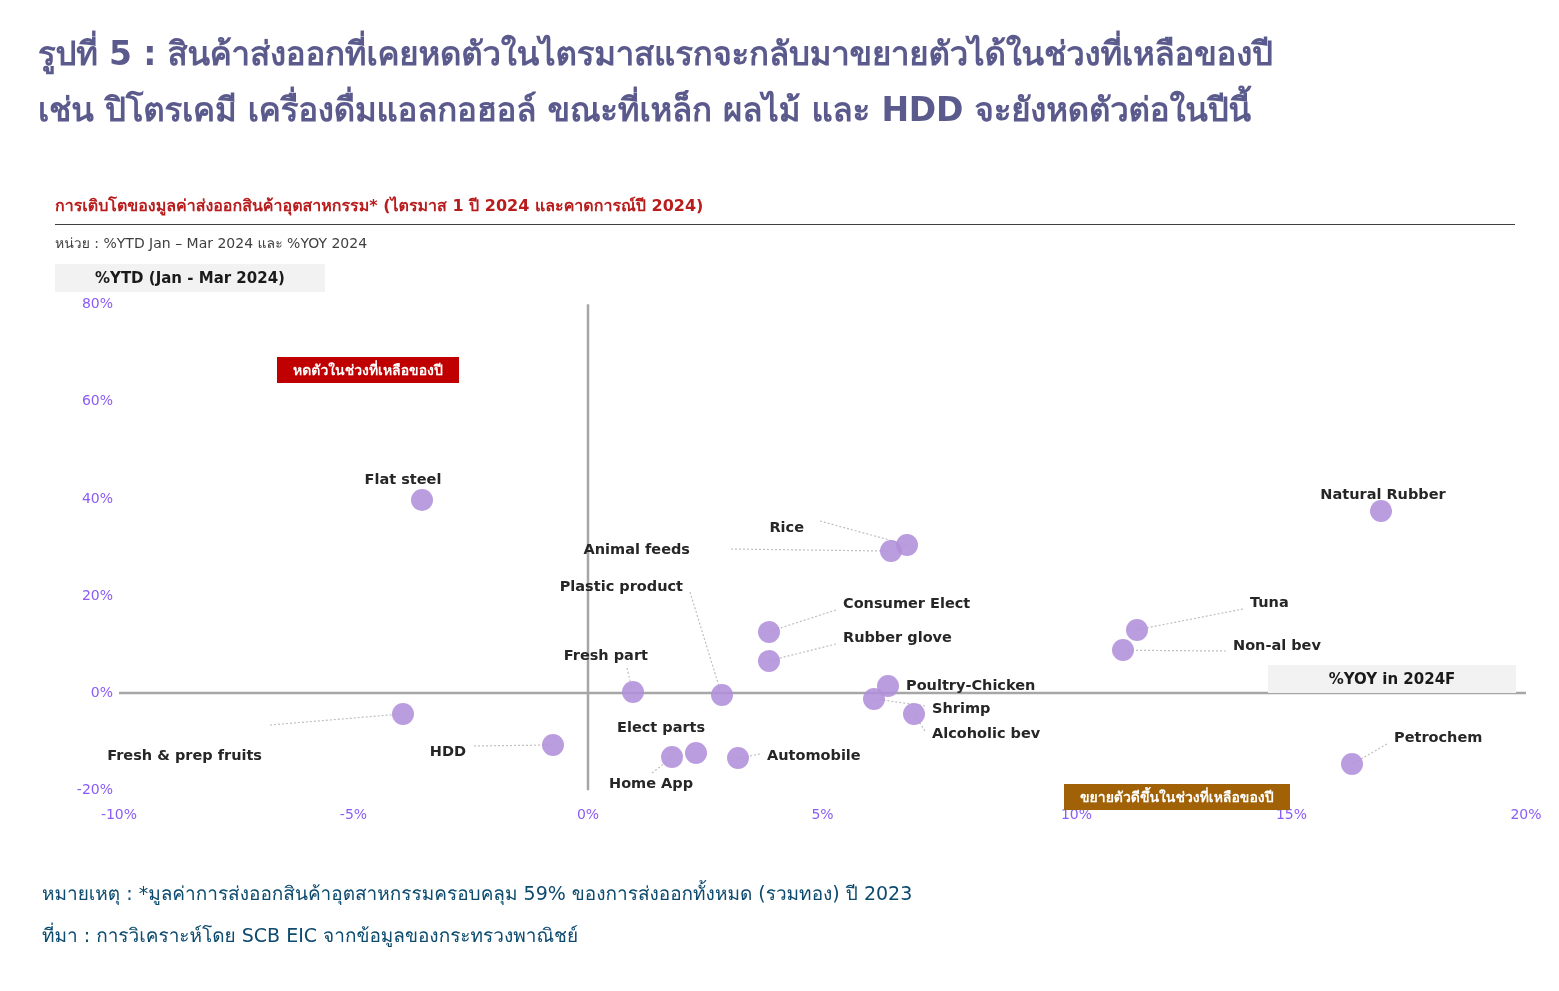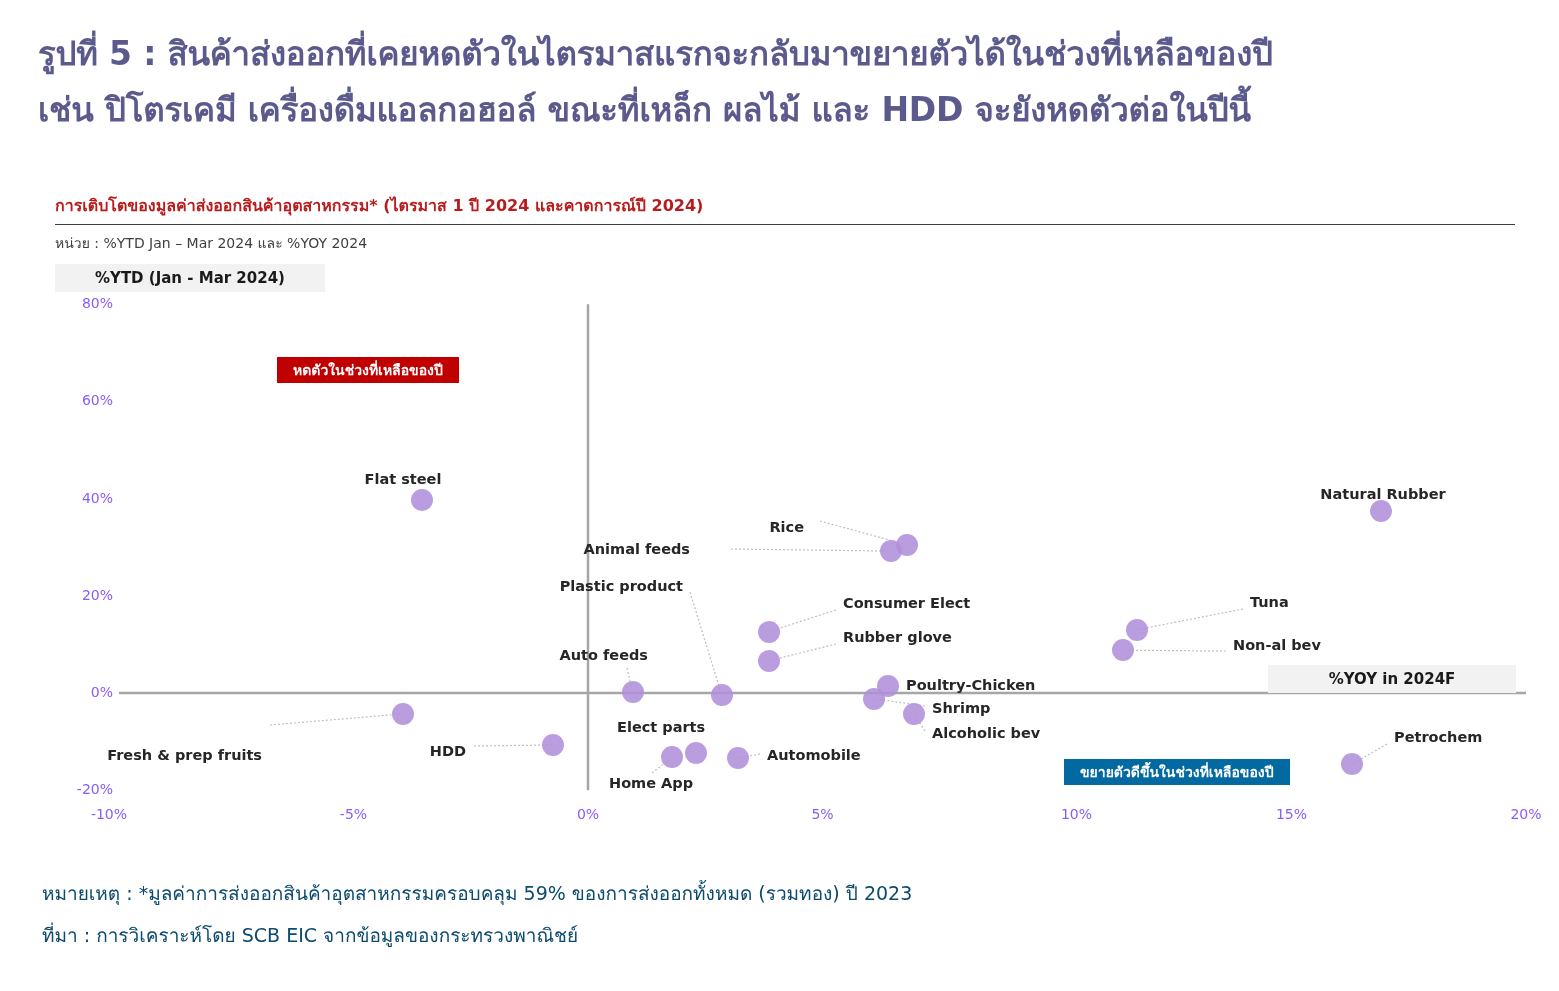--- a/index.html
+++ b/index.html
@@ -99,21 +99,21 @@
     font-weight: bold;
     color: #ffffff;
     display: flex;
     align-items: center;
     justify-content: center;
     white-space: nowrap;
     padding: 0 16px;
     height: 26px;
   }
   #badge-contract { left: 277px;  top: 357px; background: #c00000; }
-  #badge-expand   { left: 1064px; top: 759px; background: #0369a1; }
+  #badge-expand   { left: 1064px; top: 784px; background: #a16207; }
 
   
   .dot {
     position: absolute;
     width: 22px;
     height: 22px;
     margin-left: -11px;
     margin-top: -11px;
     border-radius: 50%;
     background: #b08fd9;
@@ -173,35 +173,35 @@
       <line x1="1243" y1="609" x2="1136.73" y2="629.8199999999999" stroke="#bfbfbf" stroke-width="1.2" stroke-dasharray="2,2"></line>
       <line x1="1226" y1="651" x2="1122.6599999999999" y2="650.232" stroke="#bfbfbf" stroke-width="1.2" stroke-dasharray="2,2"></line>
       <line x1="1387" y1="744" x2="1352.47" y2="763.956" stroke="#bfbfbf" stroke-width="1.2" stroke-dasharray="2,2"></line>
     </svg>
 <div class="tick y" style="left: 53px; top: 295.2px;">80%</div>
     <div class="tick y" style="left: 53px; top: 392.4px;">60%</div>
     <div class="tick y" style="left: 53px; top: 489.6px;">40%</div>
     <div class="tick y" style="left: 53px; top: 586.8px;">20%</div>
     <div class="tick y" style="left: 53px; top: 684px;">0%</div>
     <div class="tick y" style="left: 53px; top: 781.2px;">-20%</div>
-    <div class="tick x" style="left: 74px; top: 806.2px;">-10%</div>
+    <div class="tick x" style="left: 84px; top: 806.2px;">-10%</div>
     <div class="tick x" style="left: 318.5px; top: 806.2px;">-5%</div>
     <div class="tick x" style="left: 553px; top: 806.2px;">0%</div>
     <div class="tick x" style="left: 787.5px; top: 806.2px;">5%</div>
     <div class="tick x" style="left: 1022px; top: 806.2px; text-align: right;">10%</div>
     <div class="tick x" style="left: 1256.5px; top: 806.2px;">15%</div>
     <div class="tick x" style="left: 1491px; top: 806.2px;">20%</div>
     <div class="dot" title="Flat steel" style="left: 421.505px; top: 499.572px; background: rgb(176, 143, 217);"></div>
     <div class="pt-label" style="left: 403px; top: 471px; transform: translateX(-50%);">Flat steel</div>
     <div class="dot" title="Fresh &amp; prep fruits" style="left: 402.745px; top: 713.898px; background: rgb(176, 143, 217);"></div>
     <div class="pt-label r" style="left: 262px; top: 747px;">Fresh &amp; prep fruits</div>
     <div class="dot" title="HDD" style="left: 552.825px; top: 745.002px; background: rgb(176, 143, 217);"></div>
     <div class="pt-label r" style="left: 466px; top: 743px;">HDD</div>
     <div class="dot" title="Auto part" style="left: 632.555px; top: 691.542px; background: rgb(176, 143, 217);"></div>
-    <div class="pt-label r" style="left: 648px; top: 647px;">Auto feeds</div>
+    <div class="pt-label r" style="left: 648px; top: 647px;">Fresh part</div>
     <div class="dot" title="Plastic product" style="left: 721.665px; top: 694.944px; background: rgb(176, 143, 217);"></div>
     <div class="pt-label r" style="left: 683px; top: 578px;">Plastic product</div>
     <div class="dot" title="Home App" style="left: 672.42px; top: 757.152px; background: rgb(176, 143, 217);"></div>
     <div class="pt-label" style="left: 609px; top: 775px;">Home App</div>
     <div class="dot" title="Elect parts" style="left: 695.87px; top: 752.778px; background: rgb(176, 143, 217);"></div>
     <div class="pt-label" style="left: 617px; top: 719px;">Elect parts</div>
     <div class="dot" title="Automobile" style="left: 738.08px; top: 758.124px; background: rgb(176, 143, 217);"></div>
     <div class="pt-label" style="left: 767px; top: 747px;">Automobile</div>
     <div class="dot" title="Consumer Elect" style="left: 768.565px; top: 631.764px; background: rgb(176, 143, 217);"></div>
     <div class="pt-label" style="left: 843px; top: 595px;">Consumer Elect</div>

